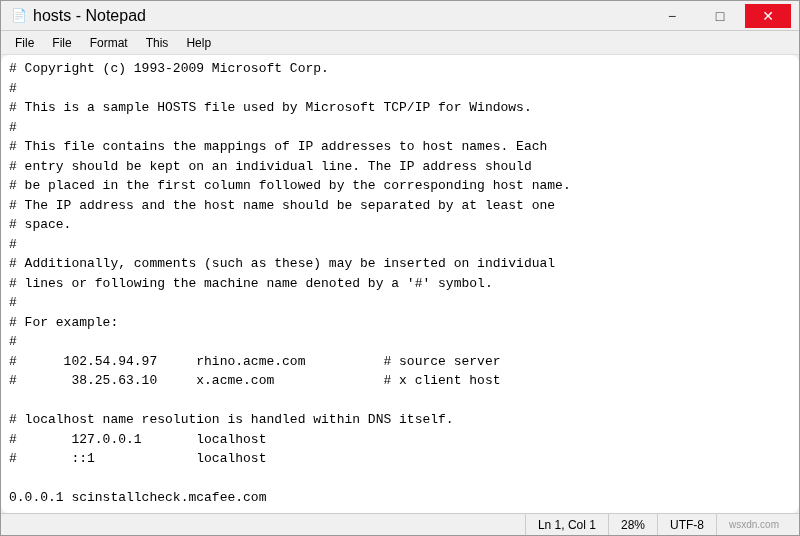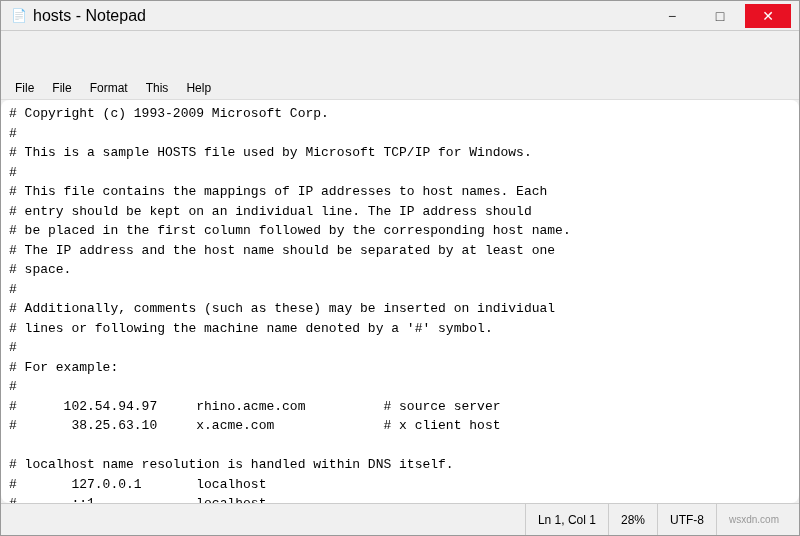--- a/index.html
+++ b/index.html
@@ -76,21 +76,20 @@
     .menu-bar {
       display: flex;
       align-items: center;
       height: 24px;
       padding: 0 6px;
       background: #f0f0f0;
       border-bottom: 1px solid #ddd;
       font-family: 'Segoe UI', Arial, sans-serif;
       font-size: 12px;
       gap: 2px;
-      margin-top: 45px;
     }
 
     .menu-item {
       padding: 2px 8px;
       cursor: pointer;
       color: #000;
     }
 
     .editor-area {
       flex: 1;
@@ -105,21 +104,21 @@
       font-family: 'Courier New', Courier, monospace;
       font-size: 13px;
       color: #000;
       line-height: 1.5;
       min-height: 100%;
     }
 
     .status-bar {
       display: flex;
       align-items: center;
-      height: 32px;
+      height: 22px;
       background: #f0f0f0;
       border-top: 1px solid #ccc;
       font-family: 'Segoe UI', Arial, sans-serif;
       font-size: 12px;
       color: #000;
       padding: 0 8px;
       gap: 0;
     }
 
     .status-section {

